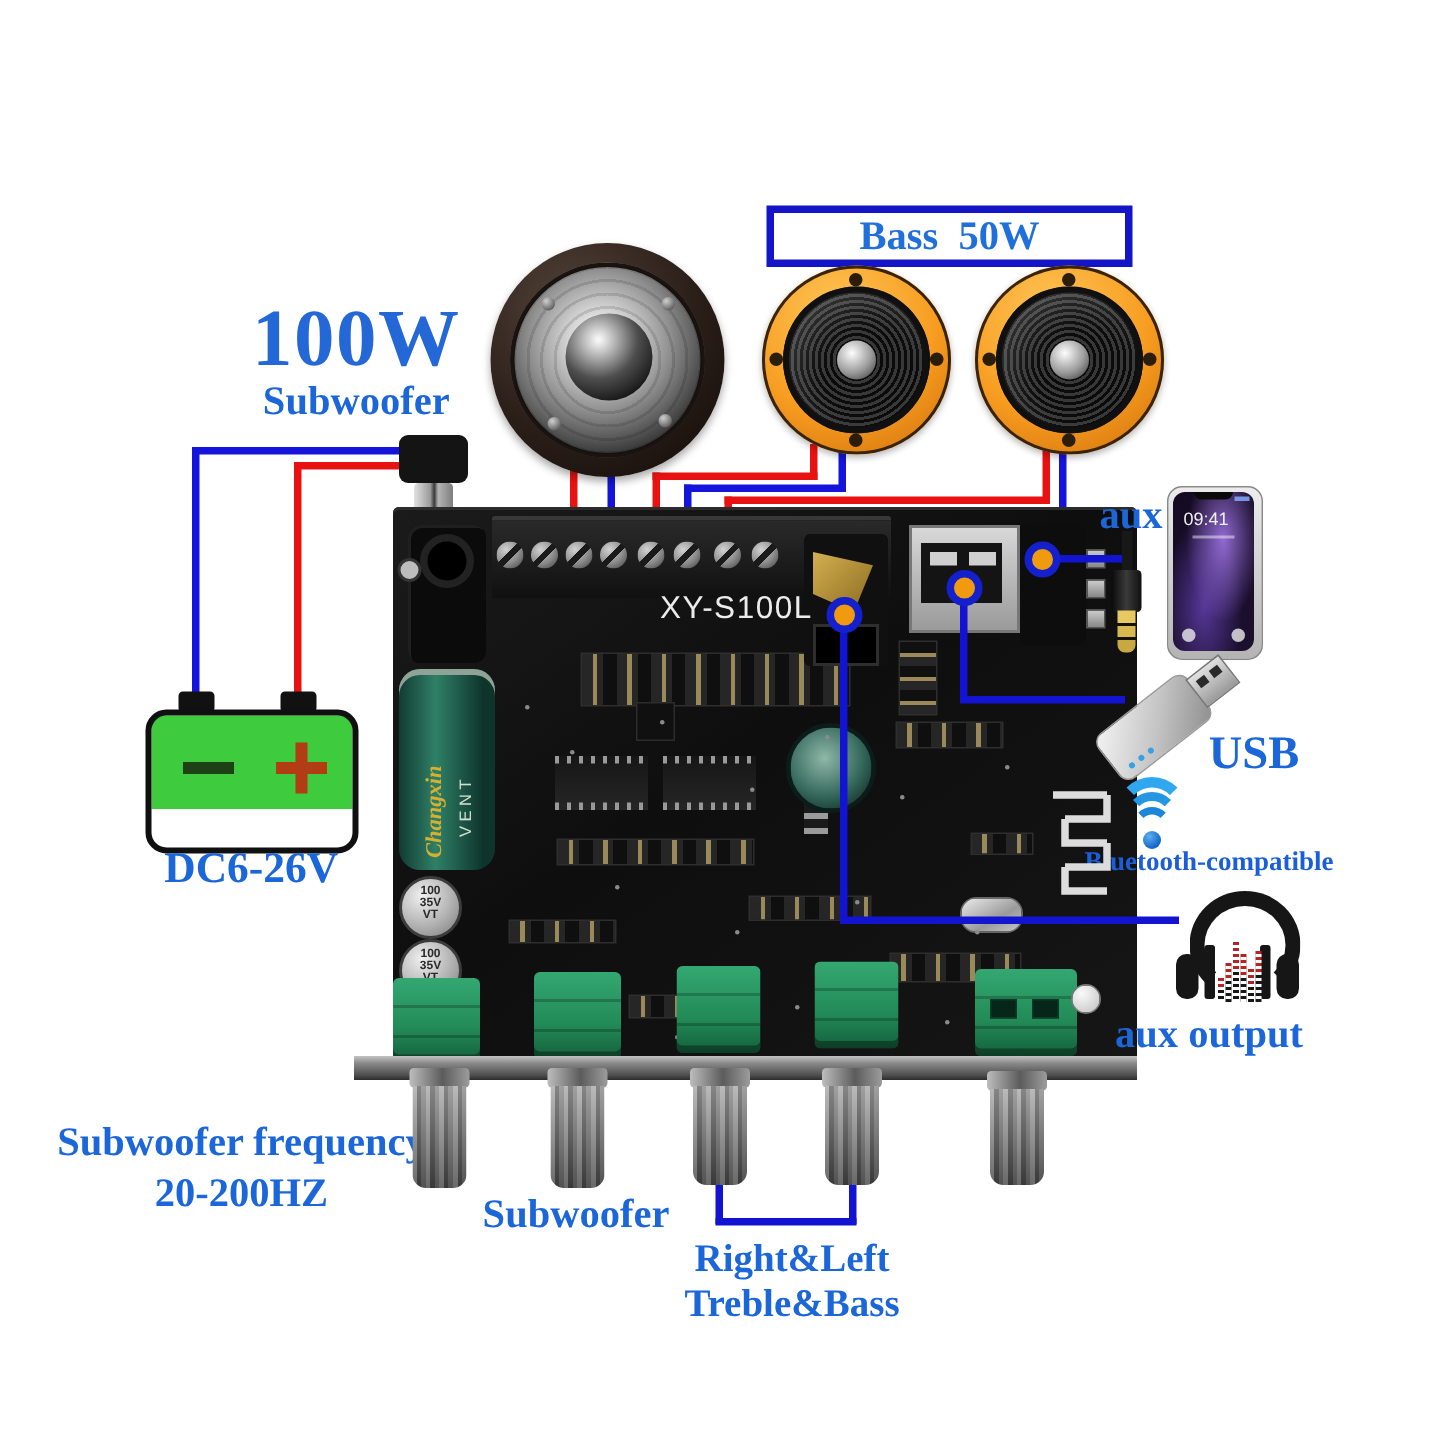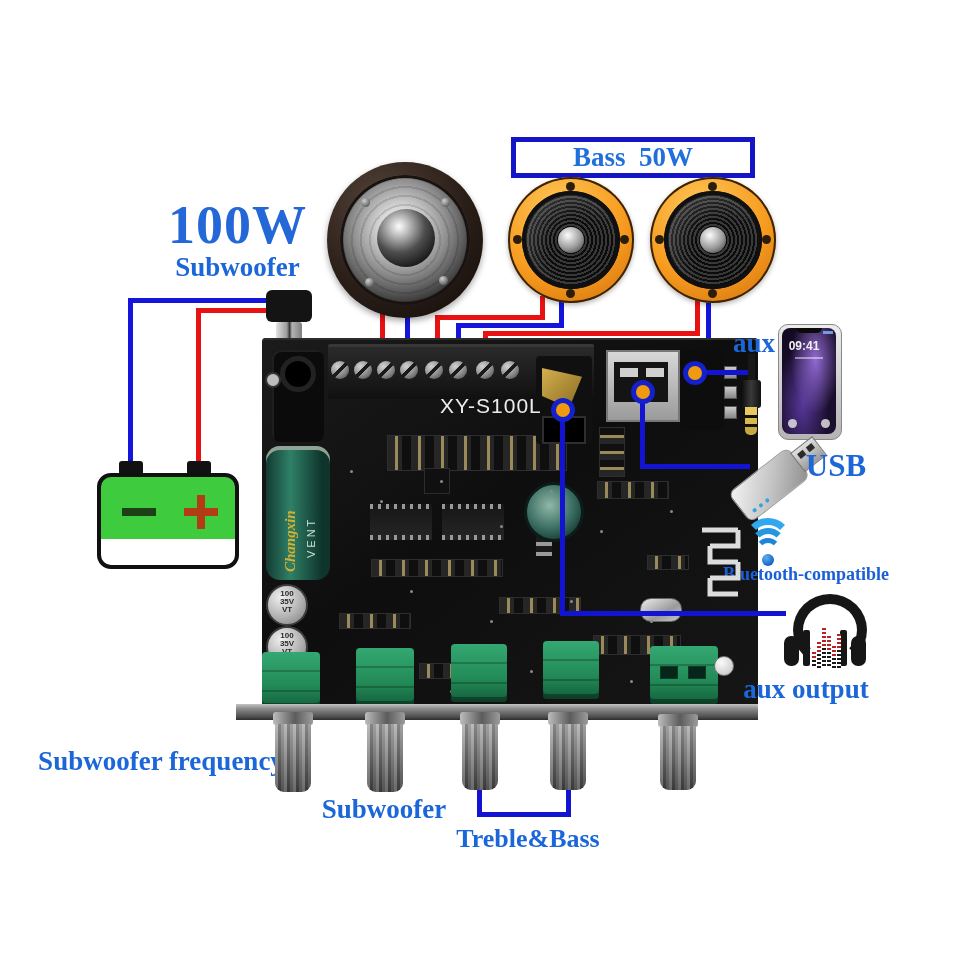--- a/index.html
+++ b/index.html
@@ -129,20 +129,21 @@
 
   <div class="abs" style="left:266px;top:290px;width:46px;height:32px;background:#141414;border-radius:6px;"></div>
   <div class="abs" style="left:276px;top:322px;width:26px;height:30px;border-radius:3px;background:linear-gradient(90deg,#e2e2e2,#9a9a9a 42%,#3a3a3a 52%,#b4b4b4 62%,#7e7e7e);"></div>
 
   <div class="abs" style="left:119px;top:461px;width:24px;height:14px;background:#111;border-radius:3px;"></div>
   <div class="abs" style="left:187px;top:461px;width:24px;height:14px;background:#111;border-radius:3px;"></div>
   <div class="abs" style="left:97px;top:473px;width:134px;height:88px;border:4px solid #101010;border-radius:14px;background:linear-gradient(180deg,#3ecb3e 0 71%,#ffffff 71%);"></div>
   <div class="abs" style="left:122px;top:508px;width:34px;height:8px;background:#1d4016;"></div>
   <div class="abs" style="left:184px;top:508px;width:34px;height:8px;background:#b23c14;"></div>
   <div class="abs" style="left:197px;top:495px;width:8px;height:34px;background:#b23c14;"></div>
+  <div class="lbl" style="left:80px;top:563px;width:175px;font-size:29px;">DC6-26V</div>
 
   <div id="board" class="abs" style="left:262px;top:338px;width:496px;height:380px;"></div>
 
   <div class="abs" style="left:328px;top:344px;width:266px;height:52px;background:linear-gradient(#2a2a2a,#101010);border-top:3px solid #383838;border-radius:2px;"></div>
   <div class="tscrew" style="left:331px;top:361px;"></div>
   <div class="tscrew" style="left:354px;top:361px;"></div>
   <div class="tscrew" style="left:377px;top:361px;"></div>
   <div class="tscrew" style="left:400px;top:361px;"></div>
   <div class="tscrew" style="left:425px;top:361px;"></div>
   <div class="tscrew" style="left:449px;top:361px;"></div>
@@ -252,38 +253,38 @@
   <div class="bline" style="left:477px;top:812px;width:94px;height:5px;"></div>
 
   <div class="lbl" style="left:722px;top:328px;width:64px;font-size:27px;">aux</div>
   <div class="abs" style="left:748px;top:354px;width:7px;height:28px;background:#181818;"></div>
   <div class="abs" style="left:741px;top:380px;width:20px;height:28px;border-radius:3px;background:linear-gradient(90deg,#0a0a0a,#3a3a3a 50%,#101010);"></div>
   <div class="abs" style="left:745px;top:407px;width:12px;height:28px;border-radius:0 0 5px 5px;background:linear-gradient(180deg,#e8c860 0 30%,#14100a 30% 38%,#d8b850 38% 62%,#14100a 62% 70%,#c8a840 70%);"></div>
 
   <div class="abs" style="left:778px;top:324px;width:62px;height:114px;border-radius:10px;border:1px solid #888;background:linear-gradient(#ececec,#b4b4b4);">
     <div class="abs" style="left:3px;top:3px;width:54px;height:106px;border-radius:8px;overflow:hidden;background:radial-gradient(ellipse at 62% 30%,rgba(158,116,228,.9),rgba(0,0,0,0) 52%),radial-gradient(ellipse at 38% 72%,rgba(96,62,170,.85),rgba(0,0,0,0) 55%),linear-gradient(#140a22,#1c1030);">
       <div class="abs" style="left:14px;top:0;width:26px;height:5px;background:#0a0a0a;border-radius:0 0 5px 5px;"></div>
-      <div class="abs" style="left:0;top:11px;width:44px;text-align:center;font-family:'Liberation Sans',sans-serif;font-weight:bold;font-size:12px;color:#f0f0f0;">09:41</div>
+      <div class="abs" style="left:0;top:11px;width:44px;text-align:center;font-family:'Liberation Sans',sans-serif;font-weight:normal;font-size:12px;color:#f0f0f0;">09:41</div>
       <div class="abs" style="left:13px;top:29px;width:28px;height:2px;background:rgba(255,255,255,.45);"></div>
       <div class="abs" style="right:3px;top:3px;width:10px;height:3px;background:rgba(130,170,255,.85);"></div>
       <div class="abs" style="left:6px;bottom:6px;width:9px;height:9px;border-radius:50%;background:rgba(235,235,235,.8);"></div>
       <div class="abs" style="right:6px;bottom:6px;width:9px;height:9px;border-radius:50%;background:rgba(235,235,235,.8);"></div>
     </div>
   </div>
 
   <div class="abs" style="left:736px;top:482px;width:102px;height:36px;transform:rotate(-38deg);transform-origin:12% 50%;">
     <div class="abs" style="left:0;top:0;width:74px;height:36px;border-radius:8px;background:linear-gradient(135deg,#f4f4f4,#c2c2c2 55%,#8e8e8e);border:1px solid #9a9a9a;">
       <div class="abs" style="left:8px;bottom:5px;width:4px;height:4px;border-radius:50%;background:#3aa0e0;box-shadow:8px 0 0 #3aa0e0,16px 0 0 #3aa0e0;"></div>
     </div>
     <div class="abs" style="left:74px;top:7px;width:26px;height:22px;background:linear-gradient(180deg,#e0e0e0,#9a9a9a);border:1px solid #777;">
       <div class="abs" style="left:4px;top:4px;width:7px;height:6px;background:#2a2a2a;"></div>
       <div class="abs" style="left:15px;top:4px;width:7px;height:6px;background:#2a2a2a;"></div>
     </div>
   </div>
-  <div class="lbl" style="left:796px;top:448px;width:80px;font-size:31px;">USB</div>
+  <div class="lbl" style="left:796px;top:484px;width:80px;font-size:31px;">USB</div>
 
   <div class="abs" style="left:744px;top:514px;width:50px;height:52px;">
     <div class="arc" style="left:0;top:4px;width:34px;height:34px;border-width:7px;border-top-color:#30a8f0;"></div>
     <div class="arc" style="left:6px;top:14px;width:24px;height:24px;border-width:6px;border-top-color:#2596e4;"></div>
     <div class="arc" style="left:11px;top:24px;width:16px;height:16px;border-width:5px;border-top-color:#1b86da;"></div>
     <div class="abs" style="left:18px;top:40px;width:12px;height:12px;border-radius:50%;background:radial-gradient(circle at 35% 30%,#5ab0f0,#1565c8 70%);"></div>
   </div>
   <div class="lbl" style="left:718px;top:564px;width:176px;font-size:18px;color:#1b5fd8;">Bluetooth-compatible</div>
 
   <div class="abs" style="left:782px;top:592px;width:86px;height:84px;">
@@ -295,20 +296,22 @@
     <div class="eq" style="left:30px;top:60px;height:16px;"></div>
     <div class="eq" style="left:35px;top:50px;height:26px;"></div>
     <div class="eq" style="left:40px;top:36px;height:40px;"></div>
     <div class="eq" style="left:45px;top:44px;height:32px;"></div>
     <div class="eq" style="left:50px;top:54px;height:22px;"></div>
     <div class="eq" style="left:55px;top:42px;height:34px;"></div>
   </div>
   <div class="lbl" style="left:734px;top:674px;width:144px;font-size:27px;">aux output</div>
 
   <div class="lbl" style="left:38px;top:746px;width:246px;font-size:27px;">Subwoofer frequency</div>
+  <div class="lbl" style="left:38px;top:780px;width:246px;font-size:27px;">20-200HZ</div>
   <div class="lbl" style="left:308px;top:794px;width:152px;font-size:27px;">
     <div>Subwoofer</div>
   </div>
   <div class="lbl" style="left:442px;top:824px;width:172px;font-size:26px;">
+    <div>Right&amp;Left</div>
     <div>Treble&amp;Bass</div>
   </div>
 
 </div>
 
 </body></html>

